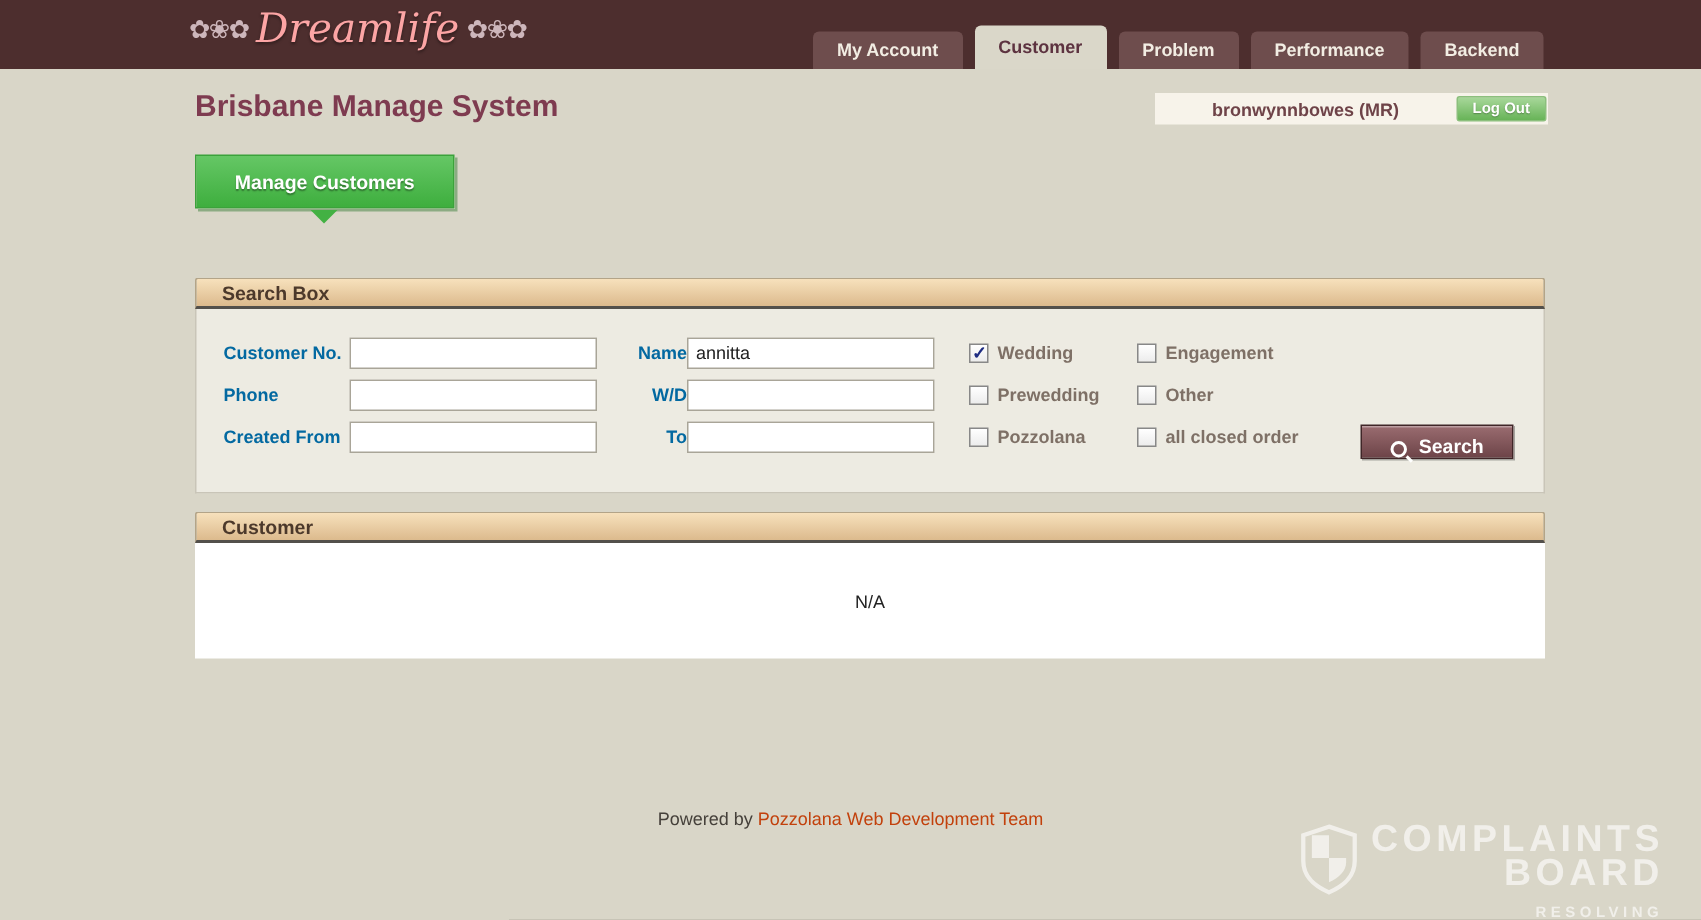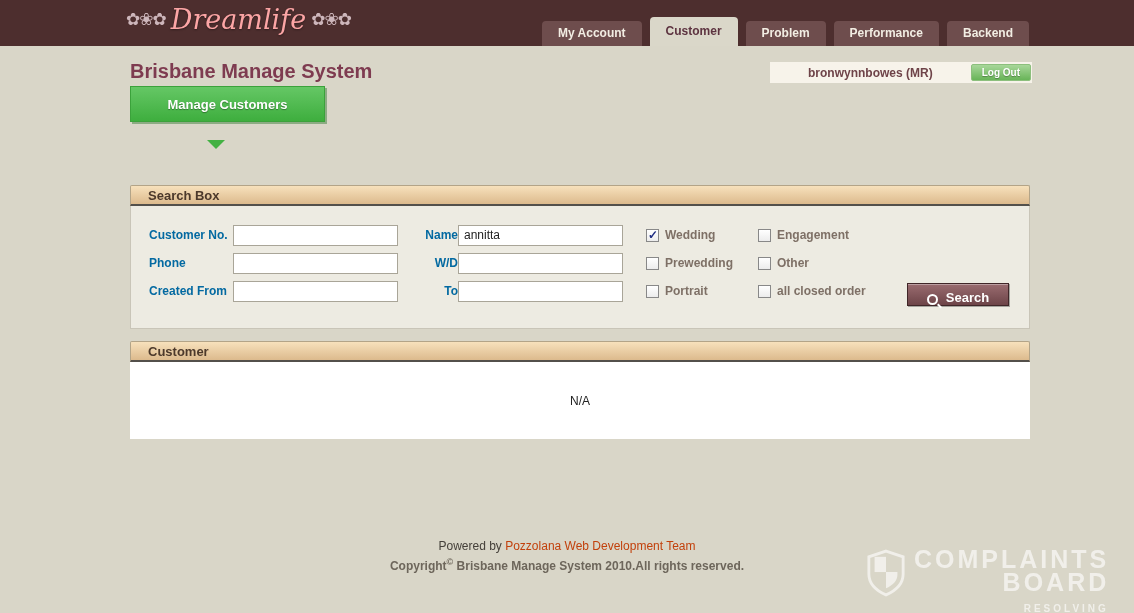--- a/index.html
+++ b/index.html
@@ -16,21 +16,21 @@
   .tab { height:25px; line-height:25px; padding:0 16px; background:#6e4d4d; color:#f2ede3; font-size:12px; font-weight:bold; border-radius:4px 4px 0 0; cursor:pointer; white-space:nowrap; }
   .tab.active { height:29px; line-height:29px; background:#dad7c9; color:#5d3340; }
 
   
   .page-title { position:absolute; left:130px; top:60px; font-size:20px; font-weight:bold; color:#7e3b50; }
   .userbar { position:absolute; left:770px; top:62px; width:262px; height:21px; background:#f7f3ea; display:flex; align-items:center; }
   .userbar .user { flex:1; text-align:center; font-size:12px; font-weight:bold; color:#6e4348; }
   .logout-btn { height:17px; margin-right:1px; padding:0 10px; font-size:10px; font-weight:bold; color:#fff; background:linear-gradient(#a8d79a,#68b458); border:1px solid #8cbf7d; border-radius:2px; cursor:pointer; text-shadow:0 1px 1px rgba(0,0,0,.3); font-family:inherit; }
 
   
-  .manage-btn { position:absolute; left:130px; top:86px; width:195px; height:36px; background:linear-gradient(#65c765,#3eae3e); border:1px solid #3ba23b; box-shadow:2px 2px 0 rgba(46,120,46,.45); color:#fff; font-weight:bold; font-size:13px; display:flex; align-items:center; justify-content:center; cursor:pointer; text-shadow:0 1px 1px rgba(0,0,0,.35); }
+  .manage-btn { position:absolute; left:130px; top:103px; width:173px; height:36px; background:linear-gradient(#65c765,#3eae3e); border:1px solid #3ba23b; box-shadow:2px 2px 0 rgba(46,120,46,.45); color:#fff; font-weight:bold; font-size:13px; display:flex; align-items:center; justify-content:center; cursor:pointer; text-shadow:0 1px 1px rgba(0,0,0,.35); }
   .manage-arrow { position:absolute; left:207px; top:140px; width:0; height:0; border-left:9px solid transparent; border-right:9px solid transparent; border-top:9px solid #43b143; }
 
   
   .section { position:absolute; left:130px; width:900px; }
   .section-header { height:21px; background:linear-gradient(#f7e1bc,#dcba8d); border:1px solid #b3a488; border-bottom:2px solid #53504b; border-radius:2px 2px 0 0; display:flex; align-items:center; padding-left:17px; font-size:13px; font-weight:bold; color:#4c392b; }
   .search-section { top:185px; }
   .search-body { position:relative; height:123px; background:#edebe2; border:1px solid #c9c5b8; border-top:none; padding:15px 0 0 18px; }
   .form-row { display:flex; align-items:center; height:28px; }
   .f-label { font-size:12px; font-weight:bold; color:#0369a1; line-height:13px; }
   .f-label.c1 { width:84px; }
@@ -128,21 +128,21 @@
         </span>
       </div>
 
       <div class="form-row">
         <span class="f-label c1">Created From</span>
         <input class="f-input" type="text" value="" style="">
         <span class="f-label c2">To</span>
         <input class="f-input" type="text" value="" style="">
         <span class="cbox c1">
           <span class="cb" data-checked="false"></span>
-          <span class="cb-label">Portrait</span>
+          <span class="cb-label">Pozzolana</span>
         </span>
         <span class="cbox c2">
           <span class="cb" data-checked="false"></span>
           <span class="cb-label">all closed order</span>
         </span>
       </div>
 
       <button class="search-btn">
         <span class="mag"></span>
         <span>Search</span>
@@ -155,24 +155,20 @@
     <div class="customer-body">
       <span>N/A</span>
     </div>
   </div>
 
   <div class="footer">
     <div class="footer-line1">
       <span>Powered by</span>
       <a>Pozzolana Web Development Team</a>
     </div>
-    <div class="footer-line2">
-      <span>Copyright</span><sup>©</sup>
-      <span>Brisbane Manage System 2010.All rights reserved.</span>
-    </div>
   </div>
 
   <div class="watermark">
     <svg class="wm-shield" width="40" height="48" viewBox="0 0 42 50">
       <path d="M21 2 L39 8 V26 C39 38 30 44 21 48 C12 44 3 38 3 26 V8 Z" fill="none" stroke="currentColor" stroke-width="3"></path>
       <path d="M21 8 H9 V24 H21 Z" fill="currentColor"></path>
       <path d="M21 24 H33 V27 C33 33 28 38 21 41 Z" fill="currentColor"></path>
     </svg>
     <div>
       <div class="wm-line1">COMPLAINTS</div>

